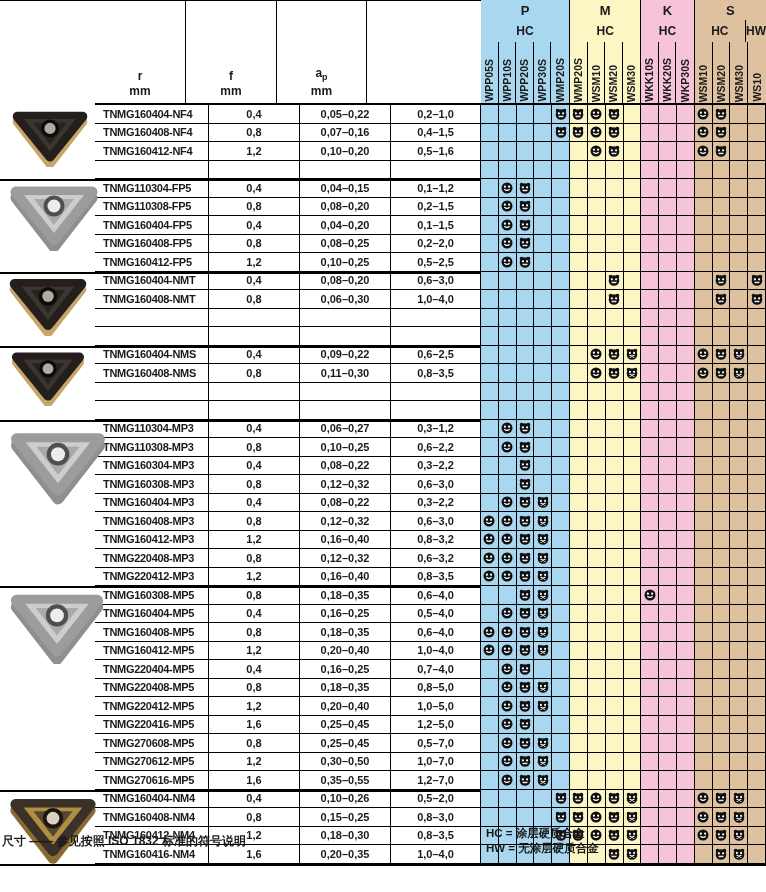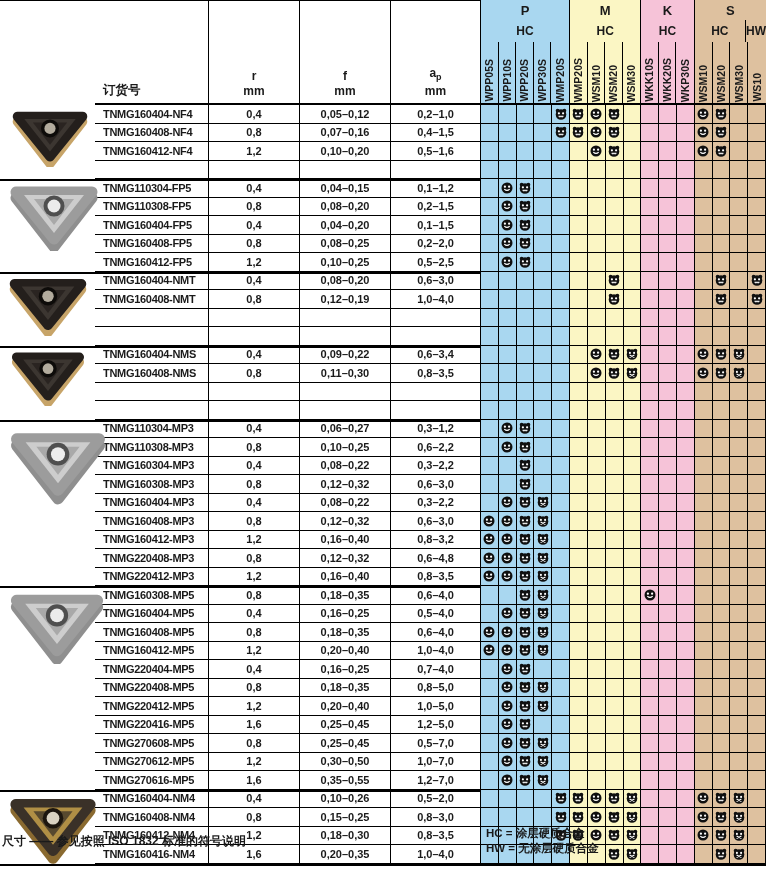--- a/index.html
+++ b/index.html
@@ -47,23 +47,20 @@
   #footer{position:absolute;left:0;top:824px;width:766px;height:28px;}
   #f-note{position:absolute;left:2px;top:9px;font-size:12px;font-weight:bold;}
   #f-legend{position:absolute;left:486px;top:2px;font-size:11.5px;font-weight:bold;line-height:15px;}
 </style>
 </head>
 <body>
 
 <div id="header">
   <div id="h-left">
     <div class="hcell hc-spacer"></div>
-    <div class="hcell hc-order">
-      <span>订货号</span>
-    </div>
     <div class="hcell hc-num">
       <span>r</span>
       <span>mm</span>
     </div>
     <div class="hcell hc-num">
       <span>f</span>
       <span>mm</span>
     </div>
     <div class="hcell hc-num hc-ap">
       <span><span>a</span><sub>p</sub></span>
@@ -154,21 +151,21 @@
       </div>
     </div>
   <div id="h-thick"></div>
 </div>
 
 <div id="tbody">
     <div class="row">
       <div class="cell c-spacer"></div>
       <div class="cell c-order">TNMG160404-NF4</div>
       <div class="cell c-r">0,4</div>
-      <div class="cell c-f">0,05–0,12</div>
+      <div class="cell c-f">0,05–0,22</div>
       <div class="cell c-ap">0,2–1,0</div>
       <div class="cell c-g" style="background:#a9d7f0"></div>
       <div class="cell c-g" style="background:#a9d7f0"></div>
       <div class="cell c-g" style="background:#a9d7f0"></div>
       <div class="cell c-g" style="background:#a9d7f0"></div>
       <div class="cell c-g" style="background:#a9d7f0">
         <span>
           <svg width="12" height="12" viewBox="0 0 12 12">
             <circle cx="2.7" cy="2.7" r="2" fill="#101010"></circle>
             <circle cx="9.3" cy="2.7" r="2" fill="#101010"></circle>
@@ -699,21 +696,21 @@
             <path d="M3.5 8.3 L8.5 8.3" stroke="#fff" stroke-width="1.1" fill="none"></path>
             <path d="M4.9 8.3 L4.9 9.5 M7.1 8.3 L7.1 9.5" stroke="#fff" stroke-width="0.9" fill="none"></path>
           </svg>
         </span>
       </div>
     </div>
     <div class="row">
       <div class="cell c-spacer"></div>
       <div class="cell c-order">TNMG160408-NMT</div>
       <div class="cell c-r">0,8</div>
-      <div class="cell c-f">0,12–0,19</div>
+      <div class="cell c-f">0,06–0,30</div>
       <div class="cell c-ap">1,0–4,0</div>
       <div class="cell c-g" style="background:#a9d7f0"></div>
       <div class="cell c-g" style="background:#a9d7f0"></div>
       <div class="cell c-g" style="background:#a9d7f0"></div>
       <div class="cell c-g" style="background:#a9d7f0"></div>
       <div class="cell c-g" style="background:#a9d7f0"></div>
       <div class="cell c-g" style="background:#fbf6c4"></div>
       <div class="cell c-g" style="background:#fbf6c4"></div>
       <div class="cell c-g" style="background:#fbf6c4">
         <span>
@@ -805,21 +802,21 @@
       <div class="cell c-g" style="background:#dec19f"></div>
       <div class="cell c-g" style="background:#dec19f"></div>
       <div class="cell c-g" style="background:#dec19f"></div>
       <div class="cell c-g" style="background:#dec19f"></div>
     </div>
     <div class="row sep">
       <div class="cell c-spacer"></div>
       <div class="cell c-order">TNMG160404-NMS</div>
       <div class="cell c-r">0,4</div>
       <div class="cell c-f">0,09–0,22</div>
-      <div class="cell c-ap">0,6–3,4</div>
+      <div class="cell c-ap">0,6–2,5</div>
       <div class="cell c-g" style="background:#a9d7f0"></div>
       <div class="cell c-g" style="background:#a9d7f0"></div>
       <div class="cell c-g" style="background:#a9d7f0"></div>
       <div class="cell c-g" style="background:#a9d7f0"></div>
       <div class="cell c-g" style="background:#a9d7f0"></div>
       <div class="cell c-g" style="background:#fbf6c4"></div>
       <div class="cell c-g" style="background:#fbf6c4">
         <span>
           <svg width="12" height="12" viewBox="0 0 12 12">
             <circle cx="6" cy="6" r="5.5" fill="#101010"></circle>
@@ -1366,21 +1363,21 @@
       <div class="cell c-g" style="background:#dec19f"></div>
       <div class="cell c-g" style="background:#dec19f"></div>
       <div class="cell c-g" style="background:#dec19f"></div>
       <div class="cell c-g" style="background:#dec19f"></div>
     </div>
     <div class="row">
       <div class="cell c-spacer"></div>
       <div class="cell c-order">TNMG220408-MP3</div>
       <div class="cell c-r">0,8</div>
       <div class="cell c-f">0,12–0,32</div>
-      <div class="cell c-ap">0,6–4,8</div>
+      <div class="cell c-ap">0,6–3,2</div>
       <div class="cell c-g" style="background:#a9d7f0">
         <span>
           <svg width="12" height="12" viewBox="0 0 12 12">
             <circle cx="6" cy="6" r="5.5" fill="#101010"></circle>
             <circle cx="3.9" cy="4.7" r="1.1" fill="#fff"></circle>
             <circle cx="8.1" cy="4.7" r="1.1" fill="#fff"></circle>
             <path d="M3.3 7.1 Q6 9.7 8.7 7.1" stroke="#fff" stroke-width="1.2" fill="none"></path>
           </svg>
         </span>
       </div>

